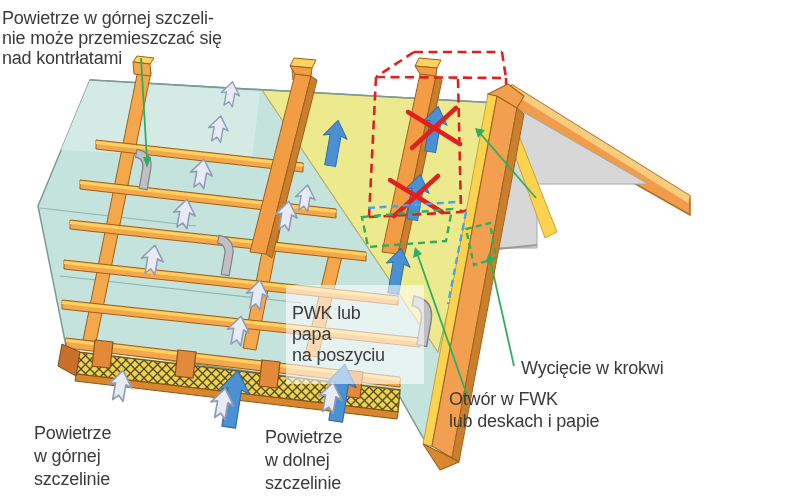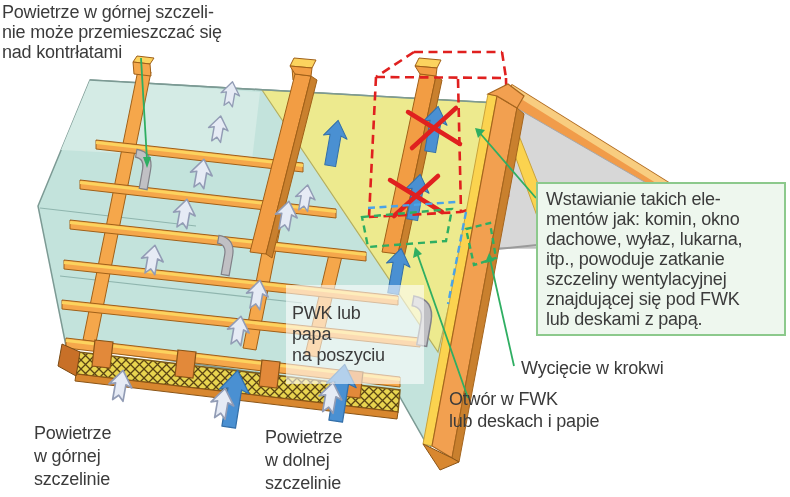--- a/index.html
+++ b/index.html
@@ -7,21 +7,21 @@
     position:relative;width:790px;height:497px;overflow:hidden;
     background:#ffffff;
     font-family:"Liberation Sans","DejaVu Sans",sans-serif;
     color:#3b3b3b;
   }
   #diagram-svg{position:absolute;left:0;top:0;width:790px;height:497px;}
   .lbl{
     position:absolute;white-space:pre-line;line-height:20px;font-size:18px;
     letter-spacing:-0.2px;color:#3b3b3b;
   }
-  #top-note{left:2px;top:2px;width:320px;}
+  #top-note{left:2px;top:8px;width:320px;}
   #pwk-note{left:286px;top:285px;width:126px;line-height:21px;
     background:rgba(255,255,255,0.58);padding:18px 6px;}
   #blockage-box{
     position:absolute;left:536px;top:182px;width:250px;box-sizing:border-box;
     border:2px solid #8cc98c;background:#eef7ee;padding:5px 8px;
     font-size:18px;line-height:20px;white-space:pre-line;letter-spacing:-0.2px;
   }
   #rafter-cut-label{left:521px;top:358px;width:220px;}
   #opening-label{left:449px;top:388px;width:230px;line-height:22px;}
   #air-upper-label{left:34px;top:422px;width:140px;line-height:23px;}
@@ -222,27 +222,20 @@
 </svg>
 
 <div class="lbl" id="top-note">Powietrze w górnej szczeli-
 nie może przemieszczać się
 nad kontrłatami</div>
 
 <div class="lbl" id="pwk-note">PWK lub
 papa
 na poszyciu</div>
 
-<div id="blockage-box">Wstawianie takich ele-
-mentów jak: komin, okno
-dachowe, wyłaz, lukarna,
-itp., powoduje zatkanie
-szczeliny wentylacyjnej
-znajdującej się pod FWK
-lub deskami z papą.</div>
 
 <div class="lbl" id="rafter-cut-label">Wycięcie w krokwi</div>
 
 <div class="lbl" id="opening-label">Otwór w FWK
 lub deskach i papie</div>
 
 <div class="lbl" id="air-upper-label">Powietrze
 w górnej
 szczelinie</div>
 

